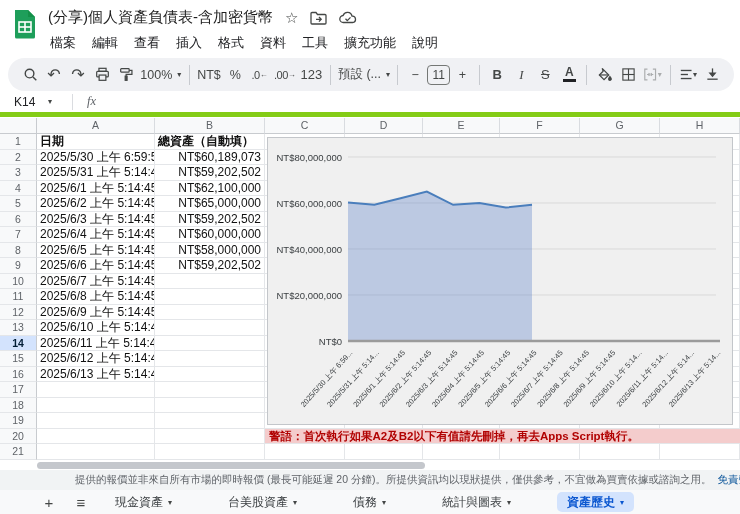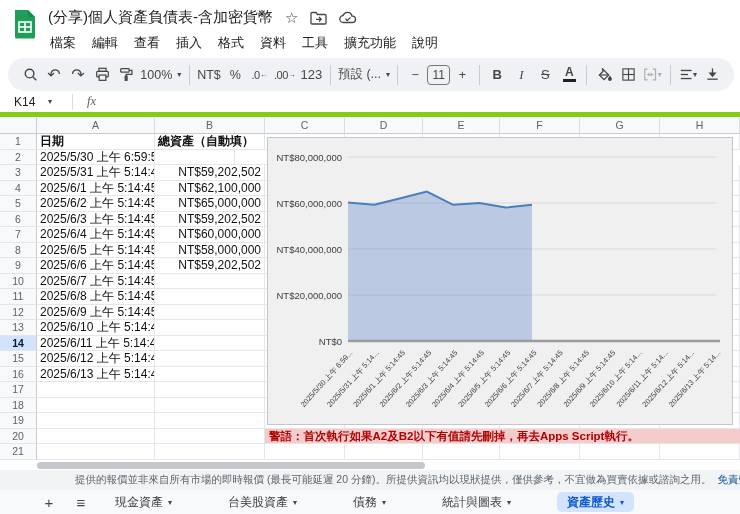--- a/index.html
+++ b/index.html
@@ -237,20 +237,21 @@
         <div class="cell" style="width: 80px;"></div>
         <div class="cell" style="width: 78px;"></div>
         <div class="cell" style="width: 77px;"></div>
         <div class="cell" style="width: 80px;"></div>
         <div class="cell" style="width: 80px;"></div>
         <div class="cell" style="width: 80px;"></div>
       </div>
       <div class="row">
         <span class="rowhdr">2</span>
         <div class="cell right" style="width: 118px;">2025/5/30 上午 6:59:58</div>
+        <div class="cell right" style="width: 110px;">NT$60,189,073</div>
         <div class="cell" style="width: 80px;"></div>
         <div class="cell" style="width: 78px;"></div>
         <div class="cell" style="width: 77px;"></div>
         <div class="cell" style="width: 80px;"></div>
         <div class="cell" style="width: 80px;"></div>
         <div class="cell" style="width: 80px;"></div>
       </div>
       <div class="row">
         <span class="rowhdr">3</span>
         <div class="cell right" style="width: 118px;">2025/5/31 上午 5:14:45</div>

